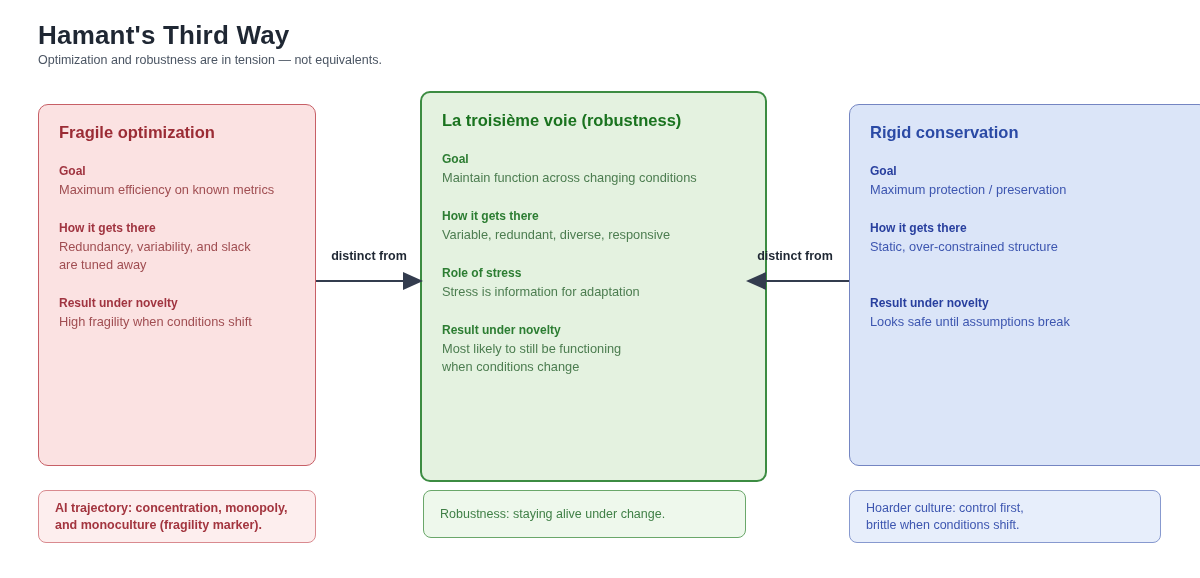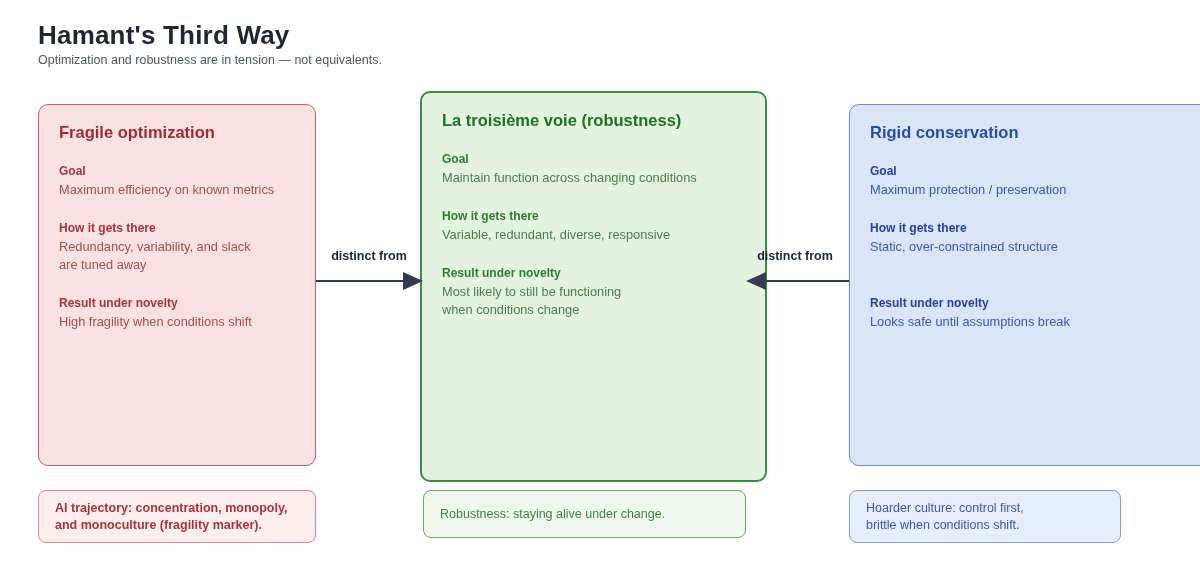--- a/index.html
+++ b/index.html
@@ -72,21 +72,21 @@
     background: var(--note-bg);
     display: flex;
     align-items: center;
     padding: 16px 16px;
     font-size: 12.5px;
     line-height: 17px;
     white-space: pre-line;
   }
   #note-fragile { left: 38px;  top: 490px; width: 278px; height: 53px; color: var(--note-text); font-weight: bold; }
   #note-third   { left: 423px; top: 490px; width: 323px; height: 48px; color: var(--note-text); }
-  #note-rigid   { left: 849px; top: 490px; width: 272px; height: 53px; color: var(--note-text); }
+  #note-rigid   { left: 849px; top: 490px; width: 312px; height: 53px; color: var(--note-text); }
 
   .arrow-line {
     position: absolute;
     height: 2px;
     background: #333c4e;
     top: 280px;
   }
   #arrow-left-line  { left: 316px; width: 89px; }
   #arrow-right-line { left: 764px; width: 85px; }
   .arrow-head {
@@ -139,20 +139,24 @@
     <div class="box-title">La troisième voie (robustness)</div>
     <div class="section">
       <div class="label">Goal</div>
       <div class="text">Maintain function across changing conditions</div>
     </div>
     <div class="section">
       <div class="label">How it gets there</div>
       <div class="text">Variable, redundant, diverse, responsive</div>
     </div>
     <div class="section">
+      <div class="label">Role of stress</div>
+      <div class="text">Stress is information for adaptation</div>
+    </div>
+    <div class="section">
       <div class="label">Result under novelty</div>
       <div class="text">Most likely to still be functioning
 when conditions change</div>
     </div>
   </div>
 
   <div class="col-box" id="box-rigid" style="--bg: #dbe5f8; --border: #7485c2; --title: #2b4aa5; --label: #283f9e; --body: #3d56b0; --note-bg: #e7eefb; --note-border: #8799cf; --note-text: #3d56b0;">
     <div class="box-title">Rigid conservation</div>
     <div class="section">
       <div class="label">Goal</div>

